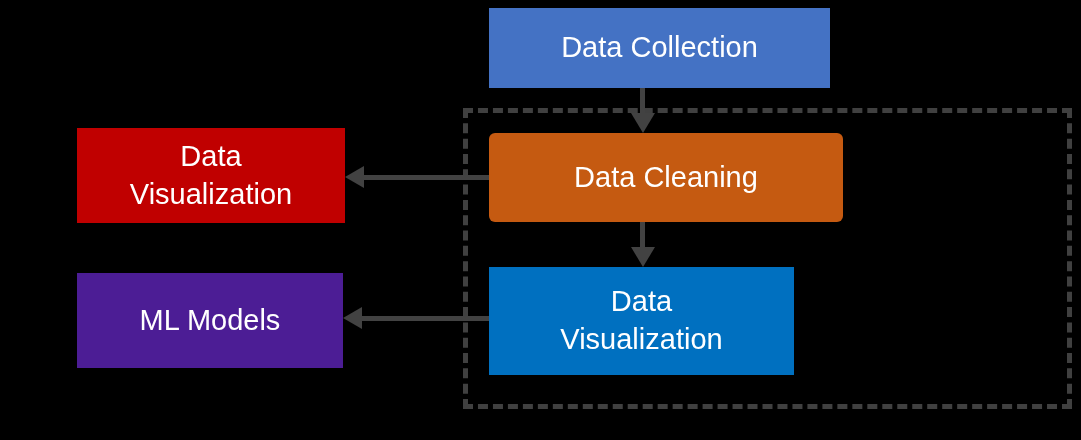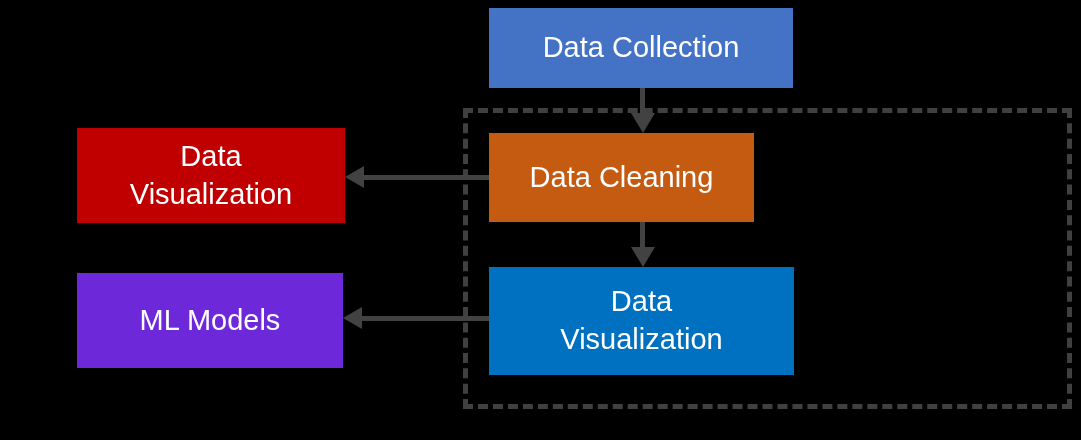--- a/index.html
+++ b/index.html
@@ -22,22 +22,22 @@
     align-items: center;
     justify-content: center;
     color: #ffffff;
     font-size: 29px;
     font-weight: 400;
     line-height: 1.3;
     text-align: center;
     z-index: 3;
   }
   .node-line { display: block; }
-  .node-collection    { left: 489px; top: 8px;   width: 304px; height: 80px; }
-  .node-cleaning      { left: 489px; top: 133px; width: 265px; height: 89px; }
+  .node-collection    { left: 489px; top: 8px;   width: 341px; height: 80px; }
+  .node-cleaning      { left: 489px; top: 133px; width: 354px; height: 89px; border-radius: 6px; }
   .node-normalization { left: 489px; top: 267px; width: 305px; height: 108px; }
   .node-visualization { left: 77px;  top: 128px; width: 268px; height: 95px; }
   .node-ml-models     { left: 77px;  top: 273px; width: 266px; height: 95px; }
 
   .dashed-box {
     position: absolute;
     left: 463px; top: 108px;
     width: 609px; height: 301px;
     border: 5px dashed #404040;
     box-sizing: border-box;
@@ -104,17 +104,17 @@
   <div class="node node-normalization" style="background: rgb(0, 112, 192);">
     <span class="node-line">Data</span>
     <span class="node-line">Visualization</span>
   </div>
 
   <div class="node node-visualization" style="background: rgb(192, 0, 0);">
     <span class="node-line">Data</span>
     <span class="node-line">Visualization</span>
   </div>
 
-  <div class="node node-ml-models" style="background: #6d28d9;">
+  <div class="node node-ml-models" style="background: #4c1d95;">
     <span class="node-line">ML Models</span>
   </div>
 
 </div>
 
 </body></html>

